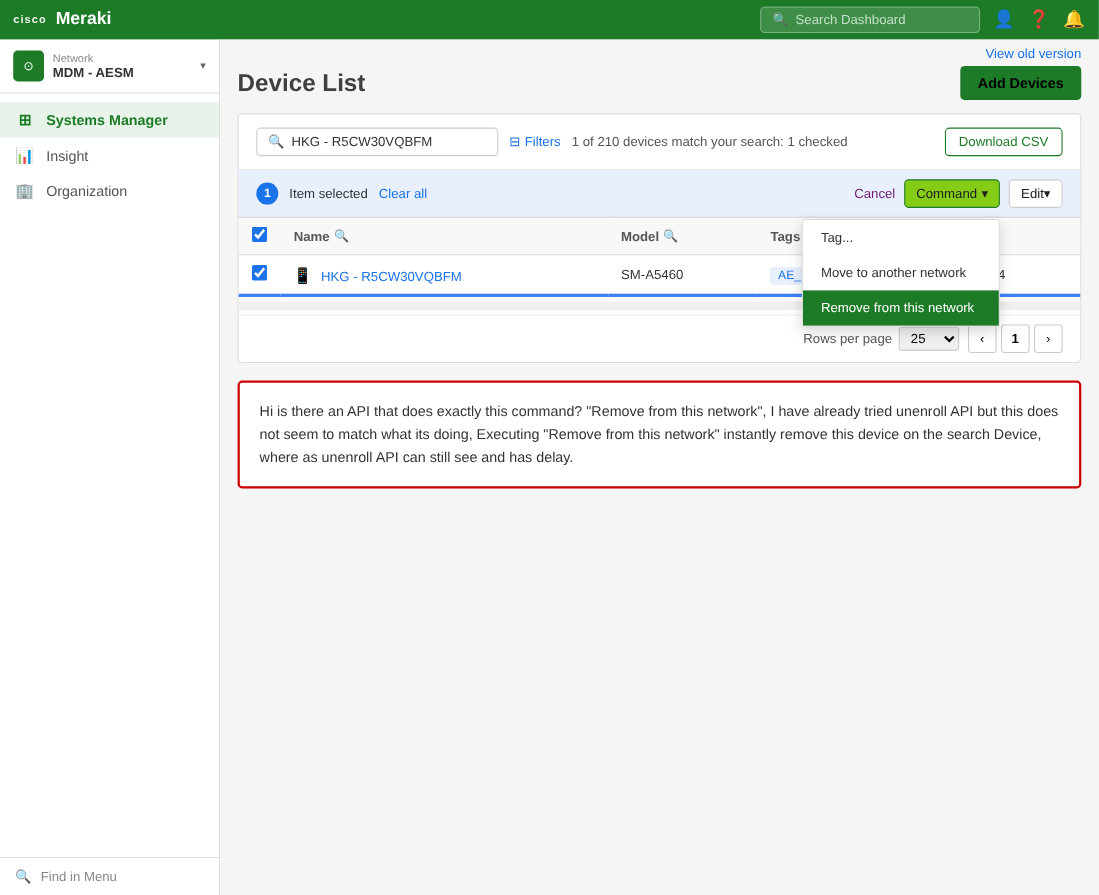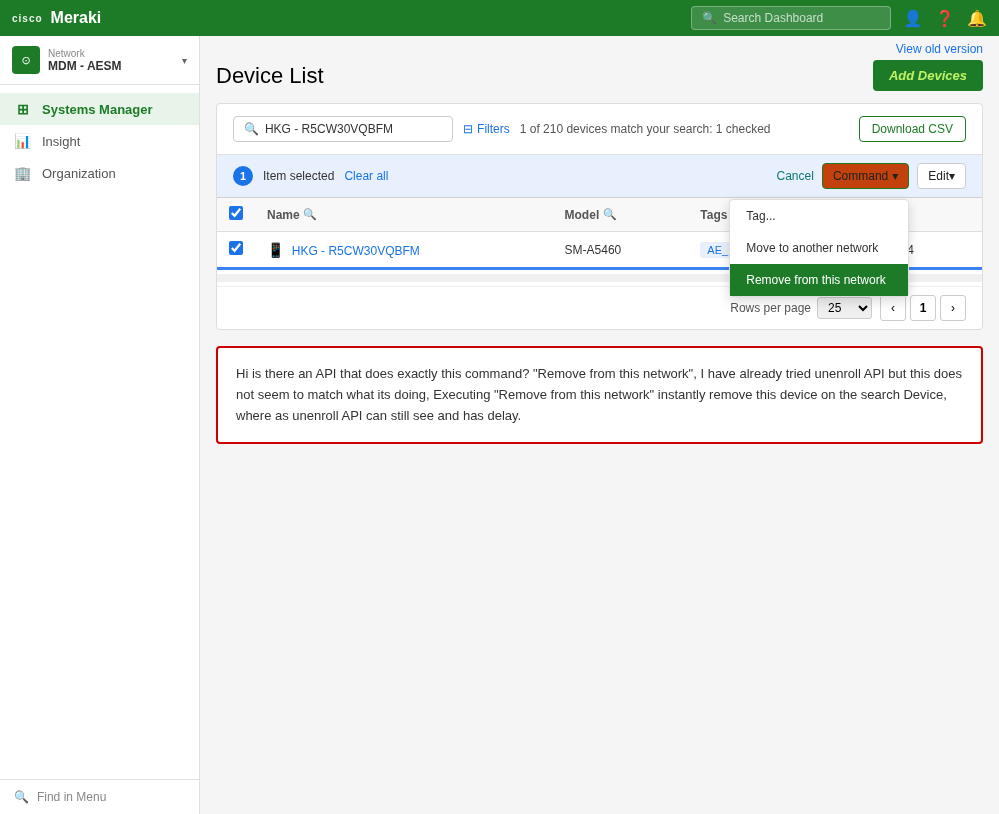--- a/index.html
+++ b/index.html
@@ -98,31 +98,30 @@
       padding: 5px 16px 0;
     }
     .view-old-link { color: #1a73e8; font-size: 12px; text-decoration: none; cursor: pointer; }
 
     .page-header {
       padding: 4px 16px 12px;
       display: flex;
       align-items: center;
       justify-content: space-between;
     }
-    .page-title { font-size: 22px; font-weight: 400; color: #000000; }
+    .page-title { font-size: 22px; font-weight: 700; color: #404040; }
     .add-devices-btn {
       background: #1d7b28;
-      color: #bef264;
+      color: #000000;
       border: none;
       border-radius: 4px;
       padding: 8px 16px;
       font-size: 13px;
       font-weight: 600;
       cursor: pointer;
-      font-style: italic;
     }
 
     
     .content-panel {
       background: white;
       margin: 0 16px 16px;
       border-radius: 4px;
       border: 1px solid #ddd;
       overflow: visible;
     }
@@ -172,25 +171,25 @@
       background: #1a73e8;
       color: white;
       border-radius: 50%;
       width: 20px; height: 20px;
       display: flex; align-items: center; justify-content: center;
       font-size: 11px; font-weight: 700;
     }
     .item-selected-text { font-size: 12px; color: #333; }
     .clear-all-link { color: #1a73e8; font-size: 12px; cursor: pointer; text-decoration: none; }
     .selection-actions { margin-left: auto; display: flex; gap: 8px; align-items: center; }
-    .cancel-btn { color: #0f766e; font-size: 12px; cursor: pointer; background: none; border: none; }
+    .cancel-btn { color: #701a75; font-size: 12px; cursor: pointer; background: none; border: none; }
 
     .command-btn {
       border: 1px solid #1d7b28;
-      background: #c2410c;
+      background: #84cc16;
       color: #222;
       border-radius: 4px;
       padding: 5px 10px;
       font-size: 12px;
       cursor: pointer;
       display: flex; align-items: center; gap: 4px;
       font-weight: 500;
       position: relative;
     }
     .edit-btn {

